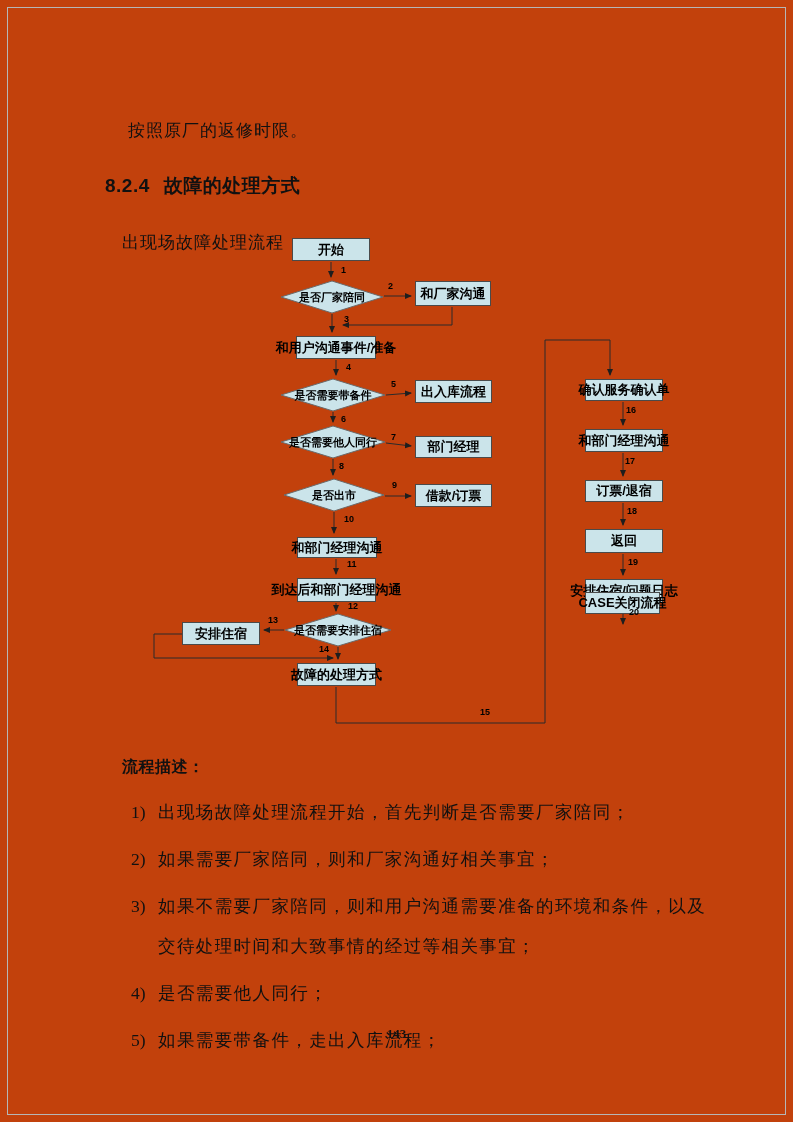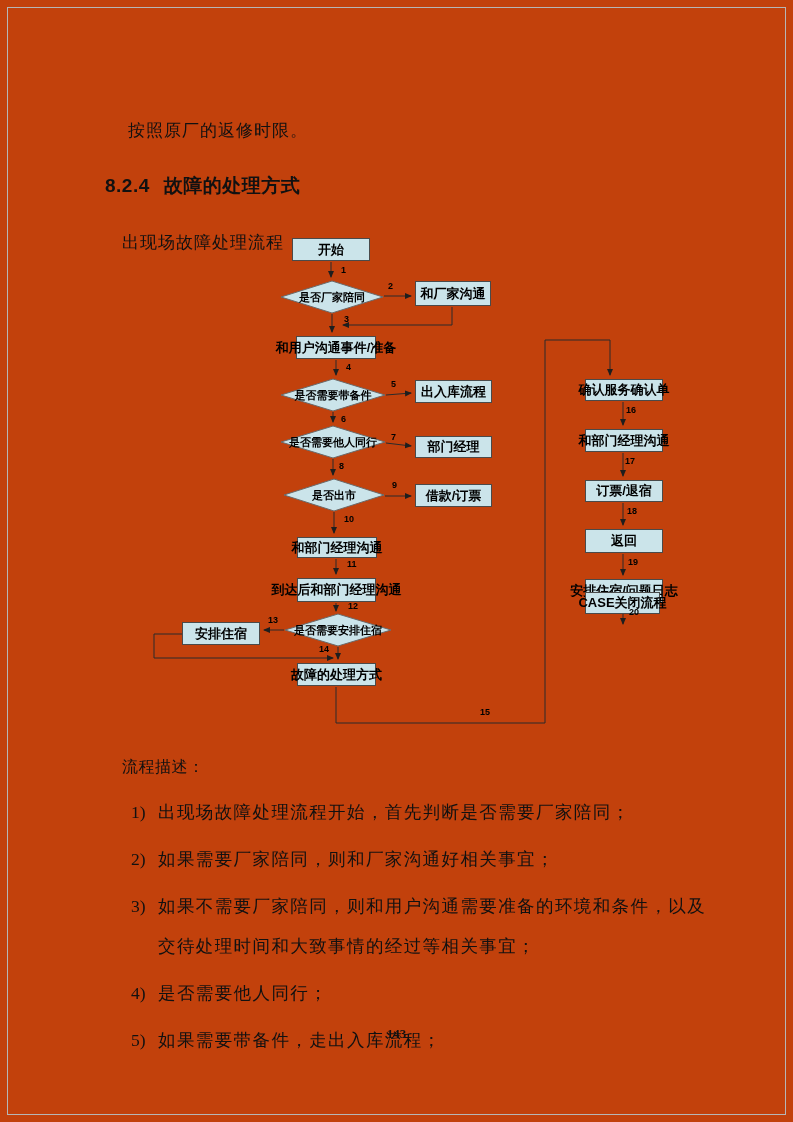--- a/index.html
+++ b/index.html
@@ -36,21 +36,21 @@
   }
   .elabel {
     position:absolute; font-family:"Liberation Sans","DejaVu Sans",sans-serif;
     font-size:9px; font-weight:bold; color:#000; z-index:3;
   }
 
   
   .desc-heading {
     position:absolute; left:122px; top:757px;
     font-family:"Liberation Sans","DejaVu Sans",sans-serif;
-    font-size:16px; font-weight:normal; letter-spacing:0.5px;
+    font-size:16px; font-weight:bold; letter-spacing:0.5px;
   }
   .desc-list { position:absolute; left:131px; top:792px; width:585px; }
   .desc-item { display:flex; margin-bottom:7px; font-size:17.5px; line-height:40px; }
   .desc-item .marker { width:27px; flex-shrink:0; }
   .desc-item .text { letter-spacing:1.4px; width:560px; }
 
   .page-number {
     position:absolute; left:0; top:1026px; width:793px; text-align:center;
     font-size:13px; font-weight:bold;
   }

